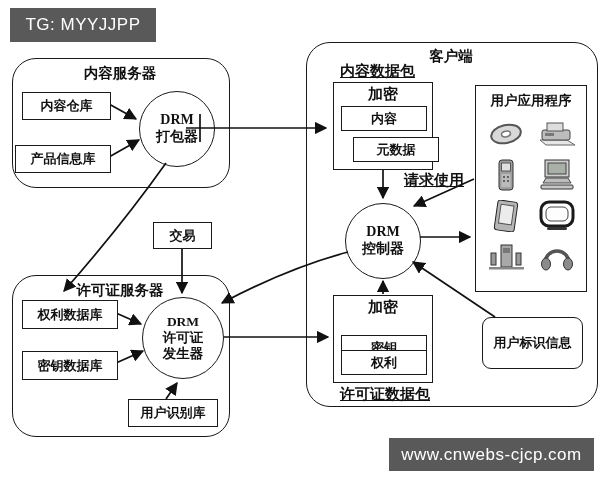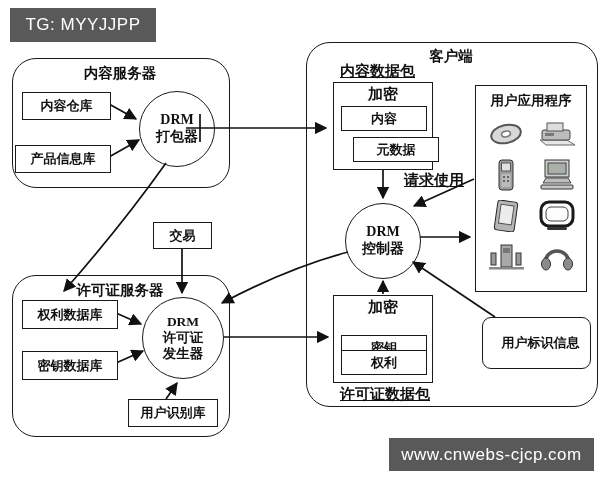--- a/index.html
+++ b/index.html
@@ -51,21 +51,21 @@
     position:absolute;background:#fff;border:1.6px solid #1a1a1a;z-index:2;
   }
   .apps .apps-title{
     text-align:center;font-size:13.5px;font-weight:bold;padding-top:6px;
   }
   .icon-grid{
     display:grid;grid-template-columns:1fr 1fr;row-gap:9px;
     justify-items:center;align-items:center;padding:8px 4px 0 4px;
   }
   .dev-icon{width:40px;height:32px;display:block;}
-  .roundedbox{border-radius:9px;padding-left:8px;}
+  .roundedbox{border-radius:9px;}
 </style>
 </head>
 <body>
 
 <div id="canvas">
 
   <div class="rbox" style="left:12px;top:58px;width:216px;height:128px;"></div>
   <div class="rbox" style="left:12px;top:275px;width:216px;height:160px;"></div>
   <div class="rbox" style="left:306px;top:42px;width:290px;height:363px;"></div>
 

